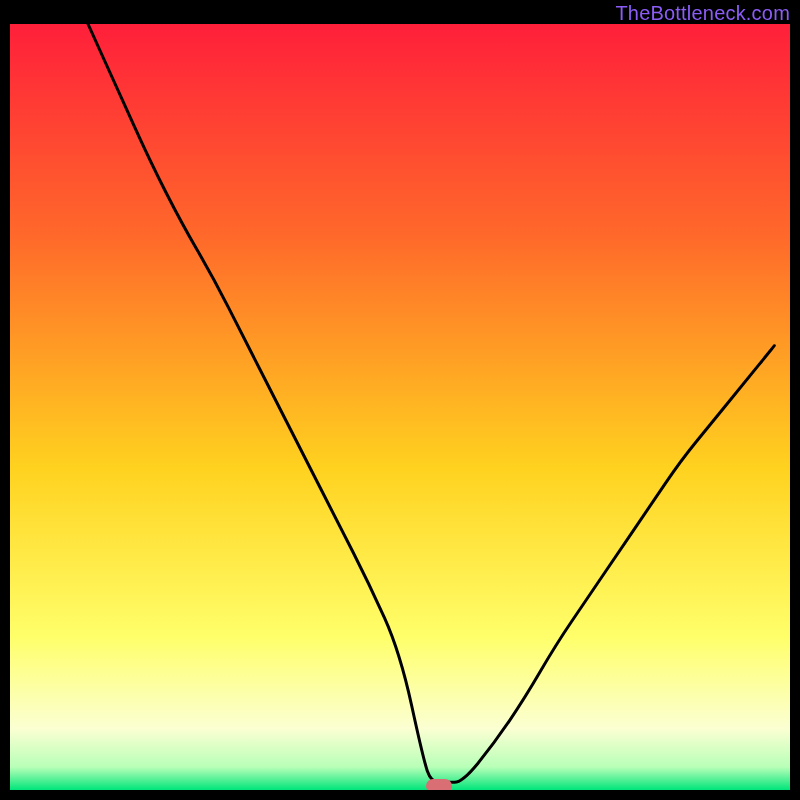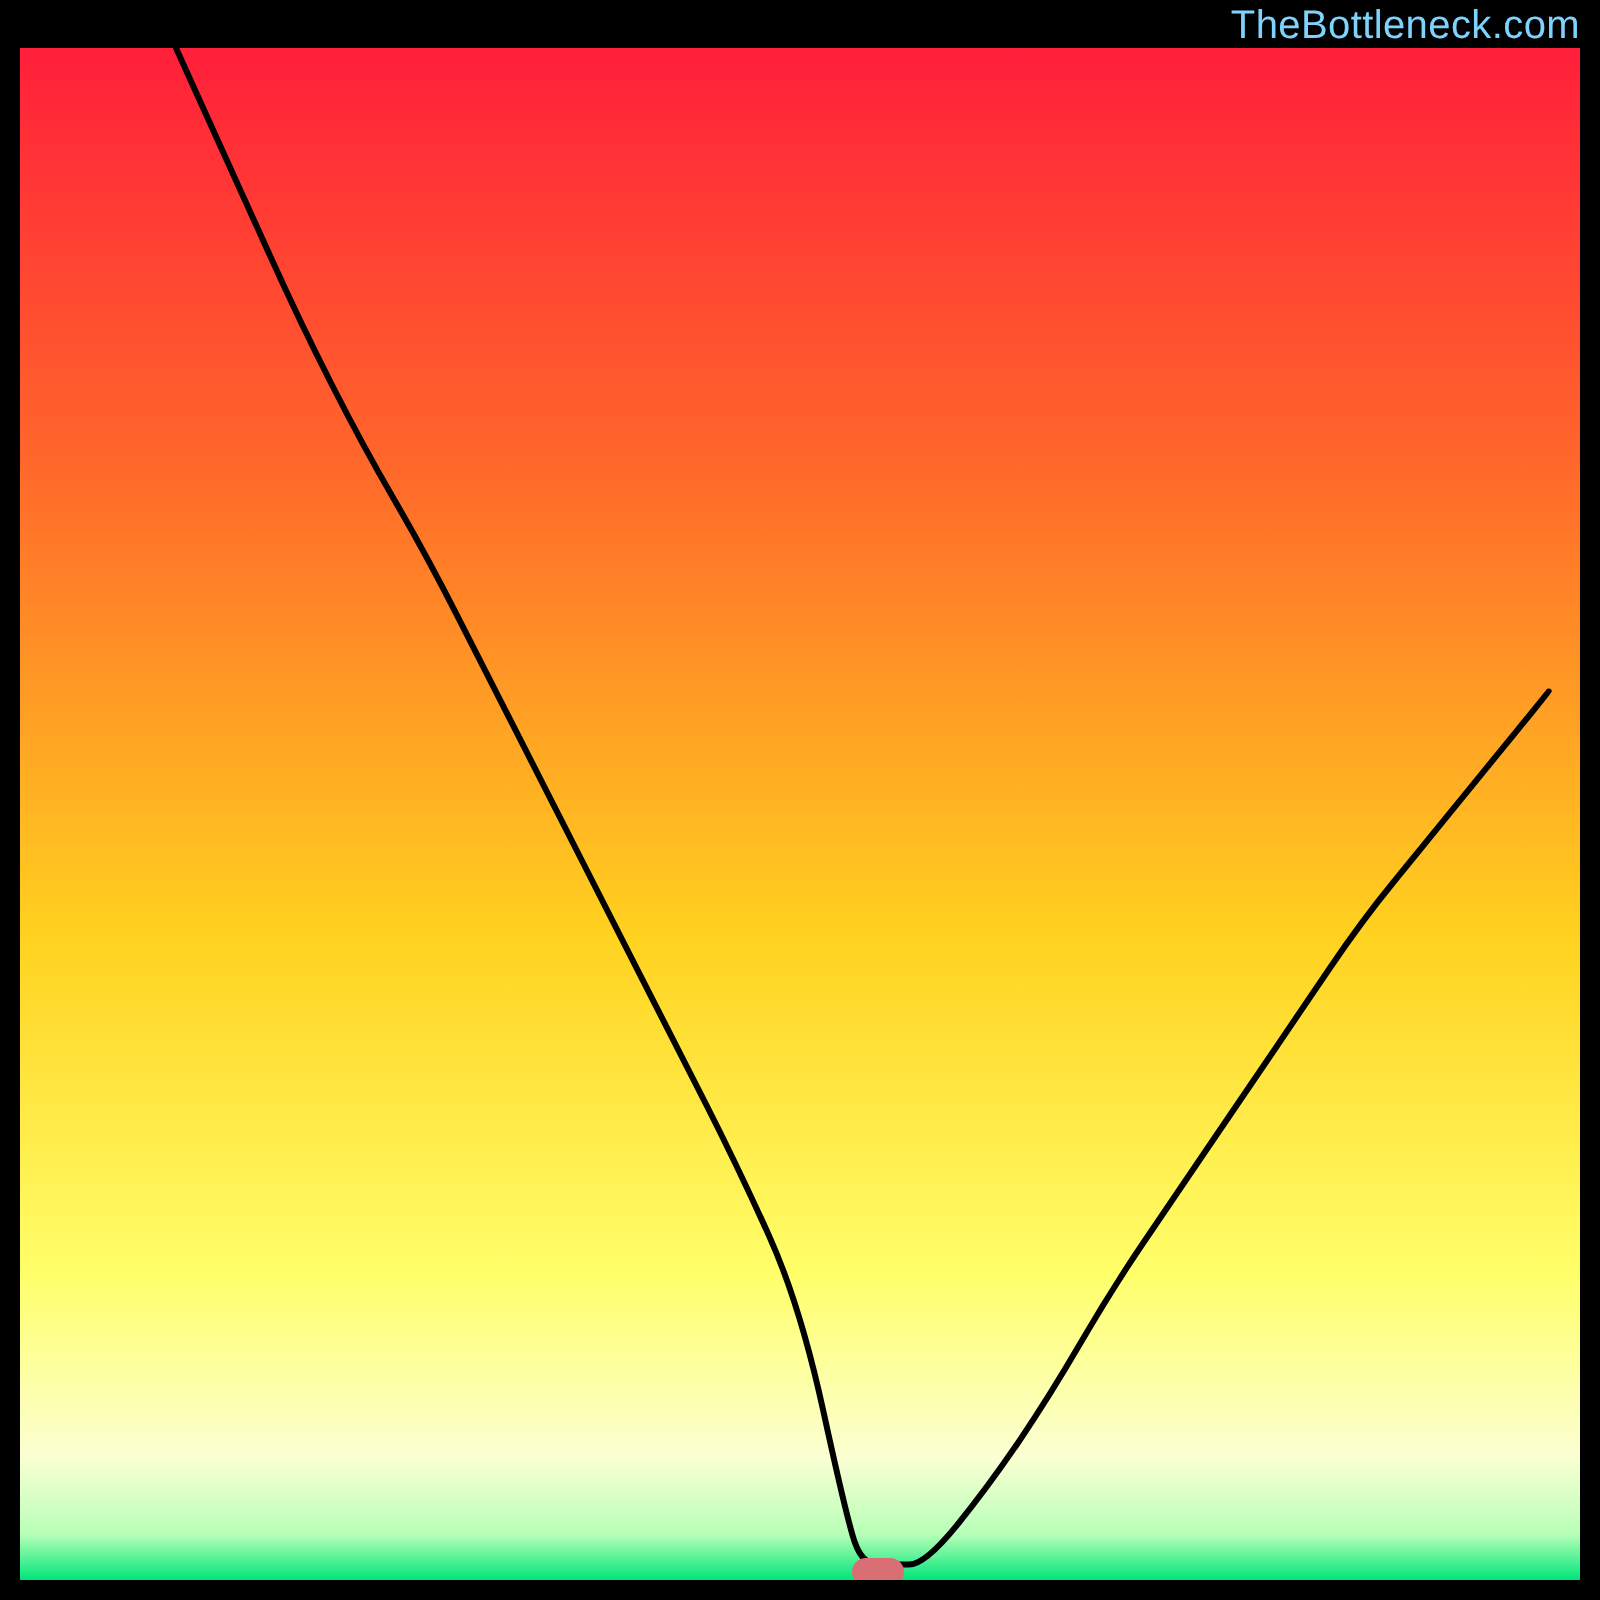--- a/index.html
+++ b/index.html
@@ -38,21 +38,21 @@
     position: absolute;
     left: 0;
     top: 0;
     width: 780px;
     height: 766px;
   }
   .watermark {
     position: absolute;
     top: 2px;
     right: 10px;
-    color: #7dd3fc;
+    color: #8b5cf6;
     font-size: 20px;
     font-weight: 500;
     letter-spacing: 0.2px;
   }
   .marker {
     position: absolute;
     width: 26px;
     height: 14px;
     border-radius: 7px;
     background: #d96f75;

